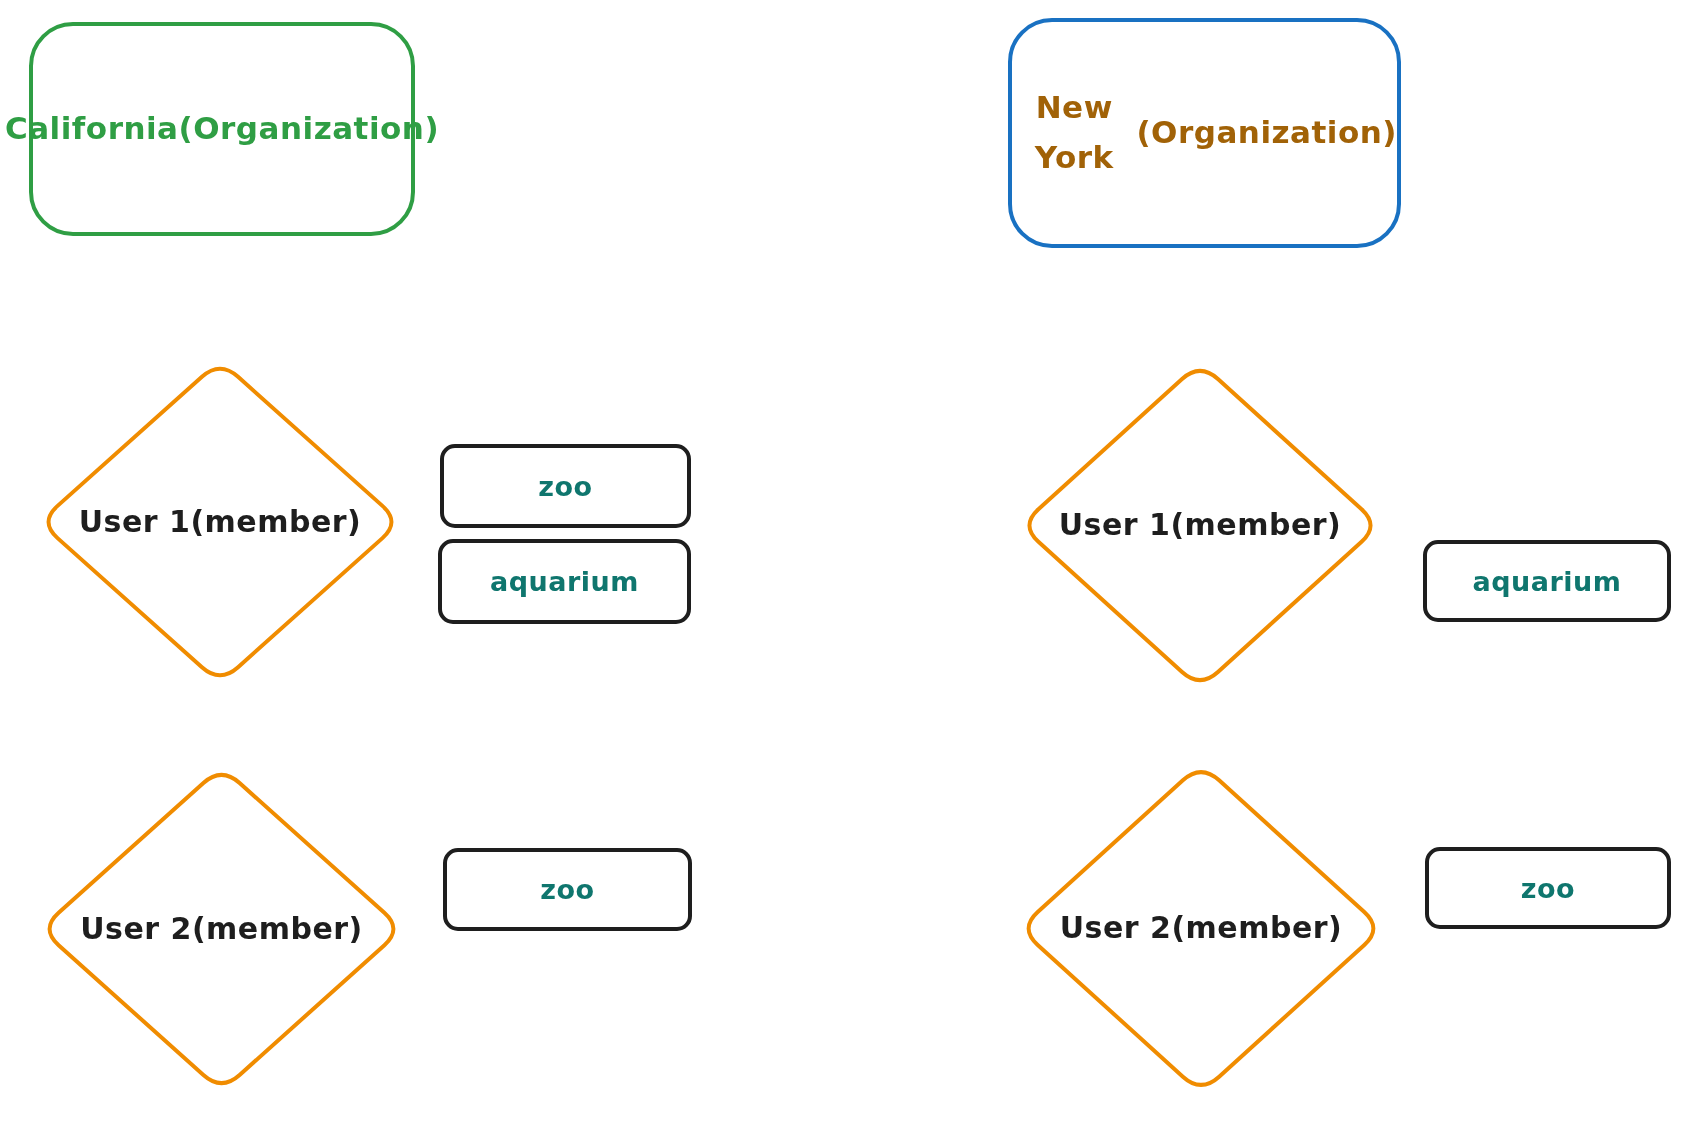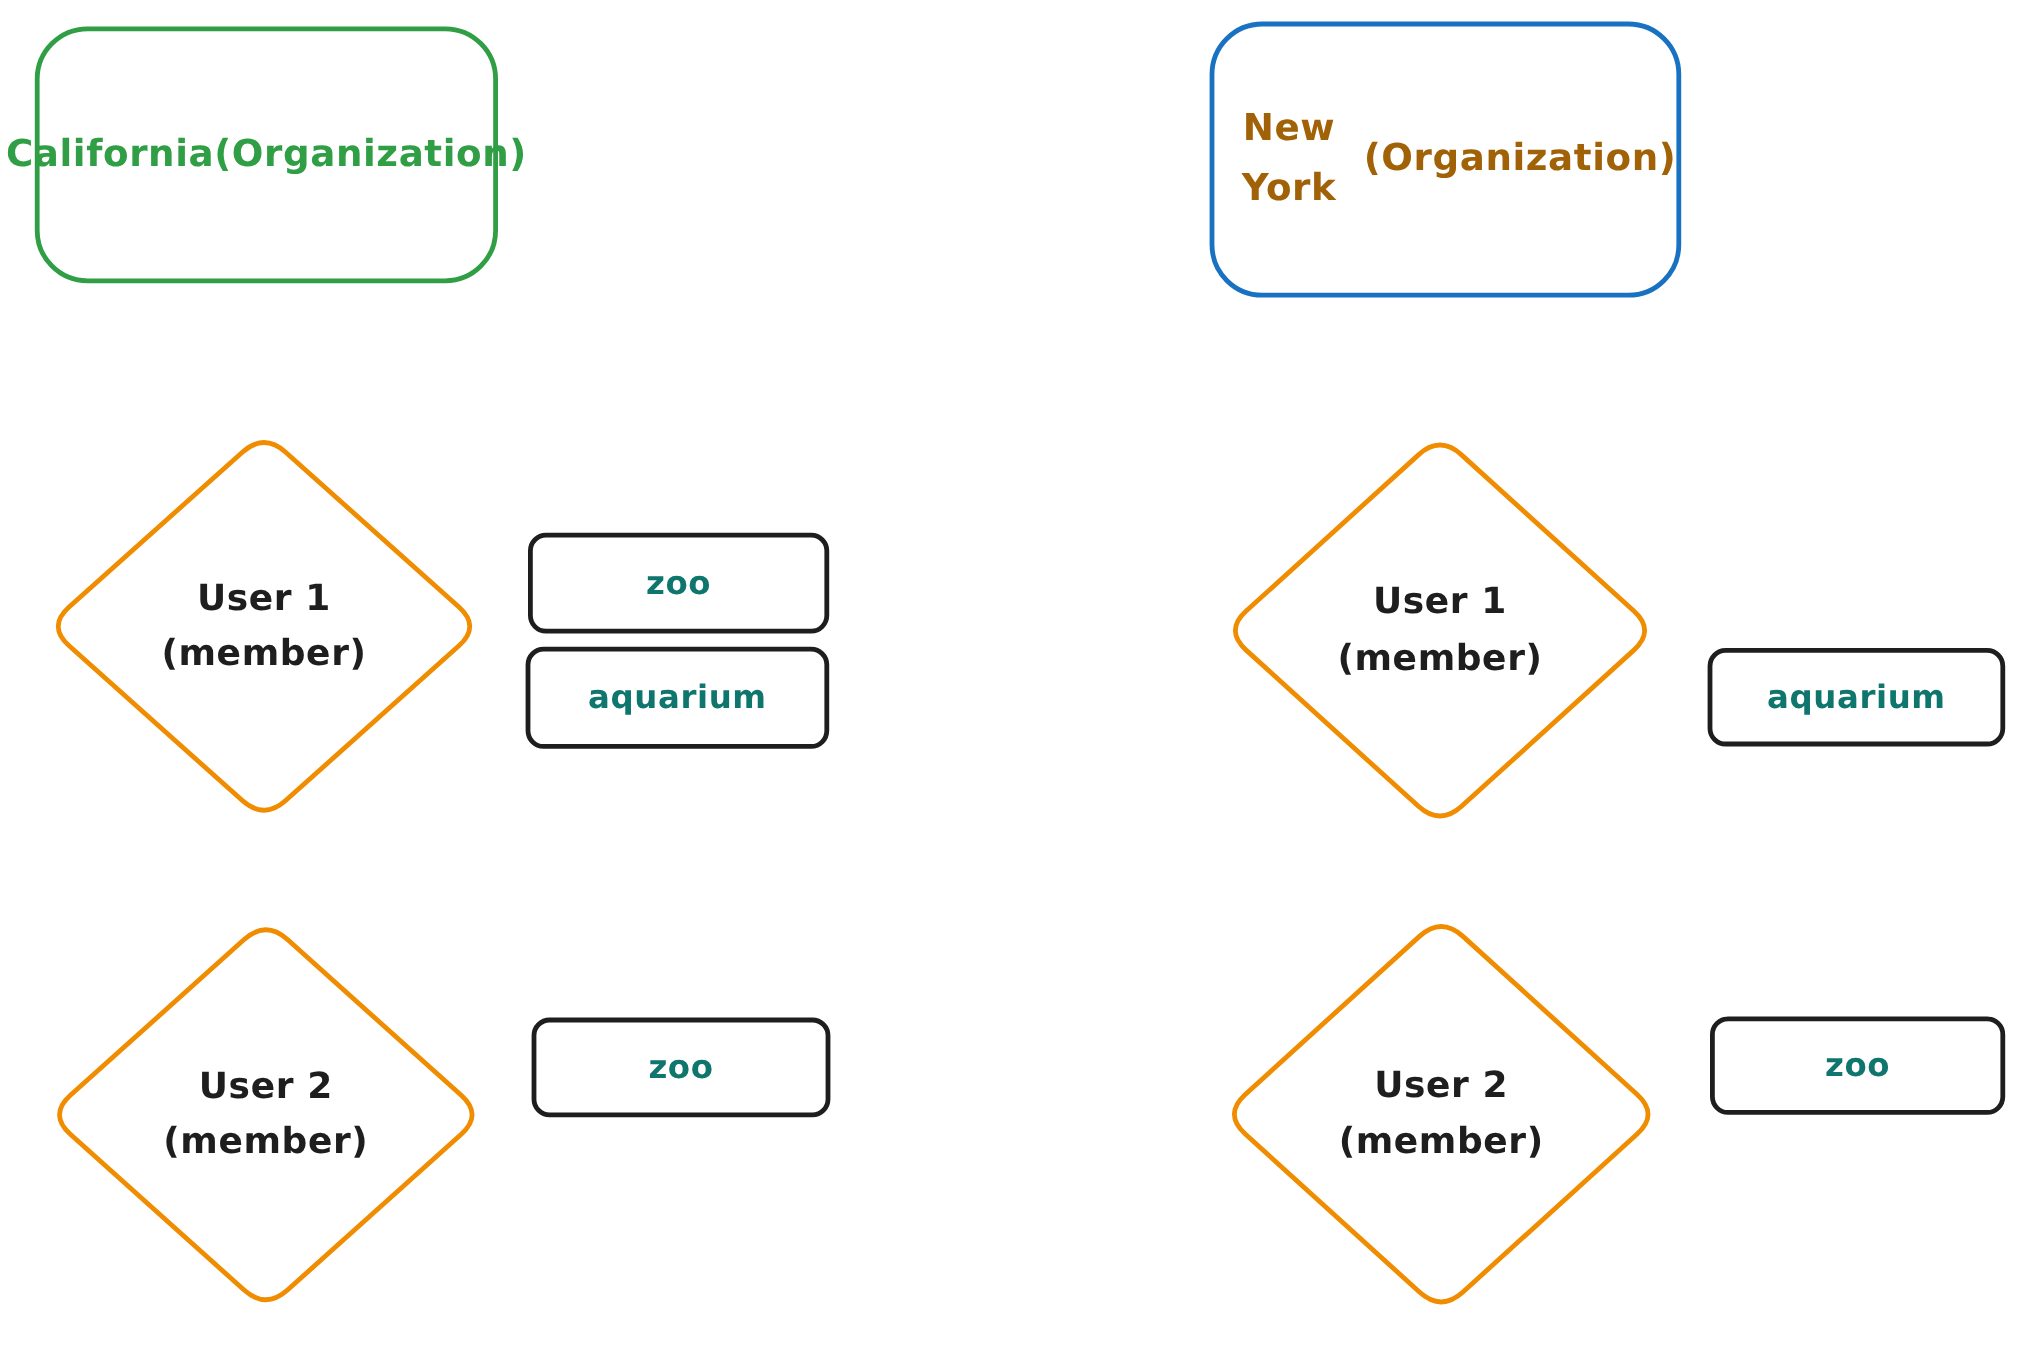--- a/index.html
+++ b/index.html
@@ -38,21 +38,21 @@
     position: absolute;
     left: 0; top: 0;
     width: 100%; height: 100%;
     display: block;
     overflow: visible;
   }
   .dlabel {
     position: absolute;
     inset: 0;
     display: flex;
-    flex-direction: column;
+    flex-direction: row;
     align-items: center;
     justify-content: center;
     text-align: center;
     font-size: 30px;
     font-weight: bold;
     letter-spacing: 0.5px;
     line-height: 1.55;
     color: #1e1e1e;
   }
   .res-box {

